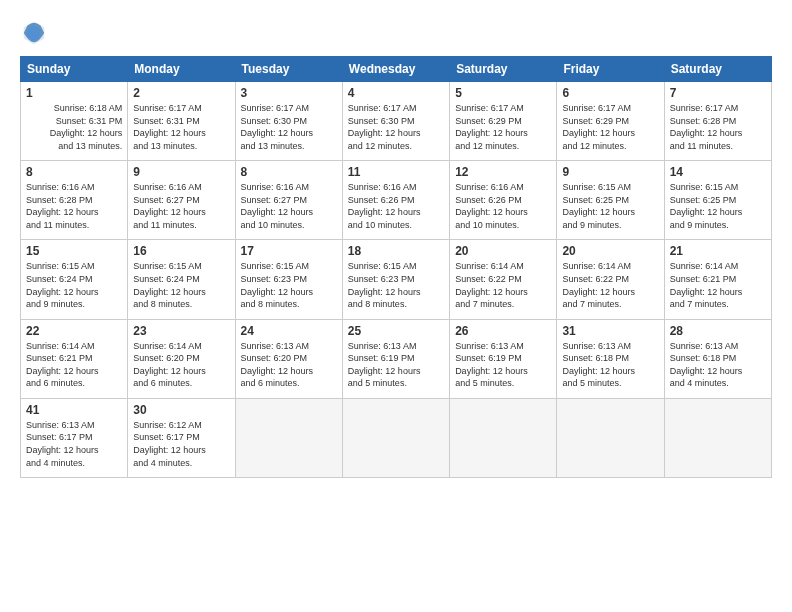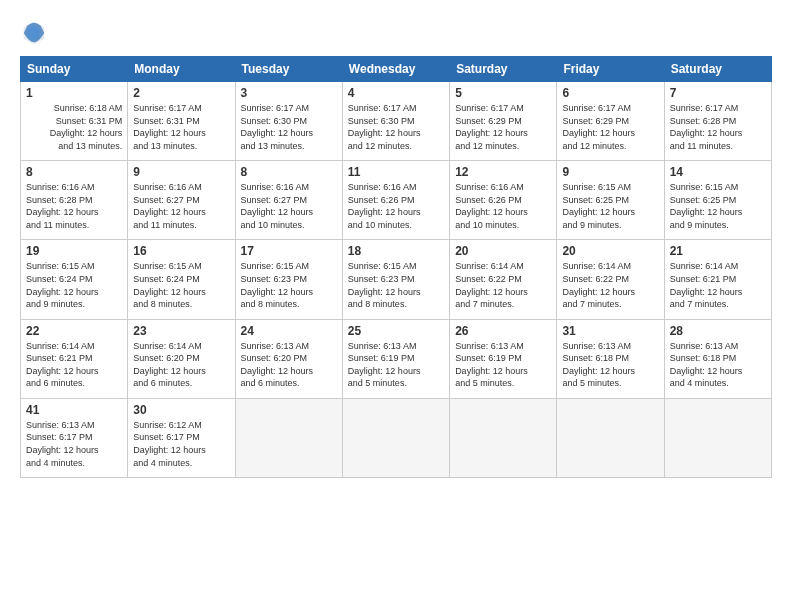--- a/index.html
+++ b/index.html
@@ -237,21 +237,21 @@
             <td>
               <span class="day-num">14</span>
               <div class="day-info" style="white-space: pre-line;">Sunrise: 6:15 AM
 Sunset: 6:25 PM
 Daylight: 12 hours
 and 9 minutes.</div>
             </td>
           </tr>
           <tr>
             <td>
-              <span class="day-num">19</span>
+              <span class="day-num">15</span>
               <div class="day-info" style="white-space: pre-line;">Sunrise: 6:15 AM
 Sunset: 6:24 PM
 Daylight: 12 hours
 and 9 minutes.</div>
             </td>
             <td>
               <span class="day-num">16</span>
               <div class="day-info" style="white-space: pre-line;">Sunrise: 6:15 AM
 Sunset: 6:24 PM
 Daylight: 12 hours

